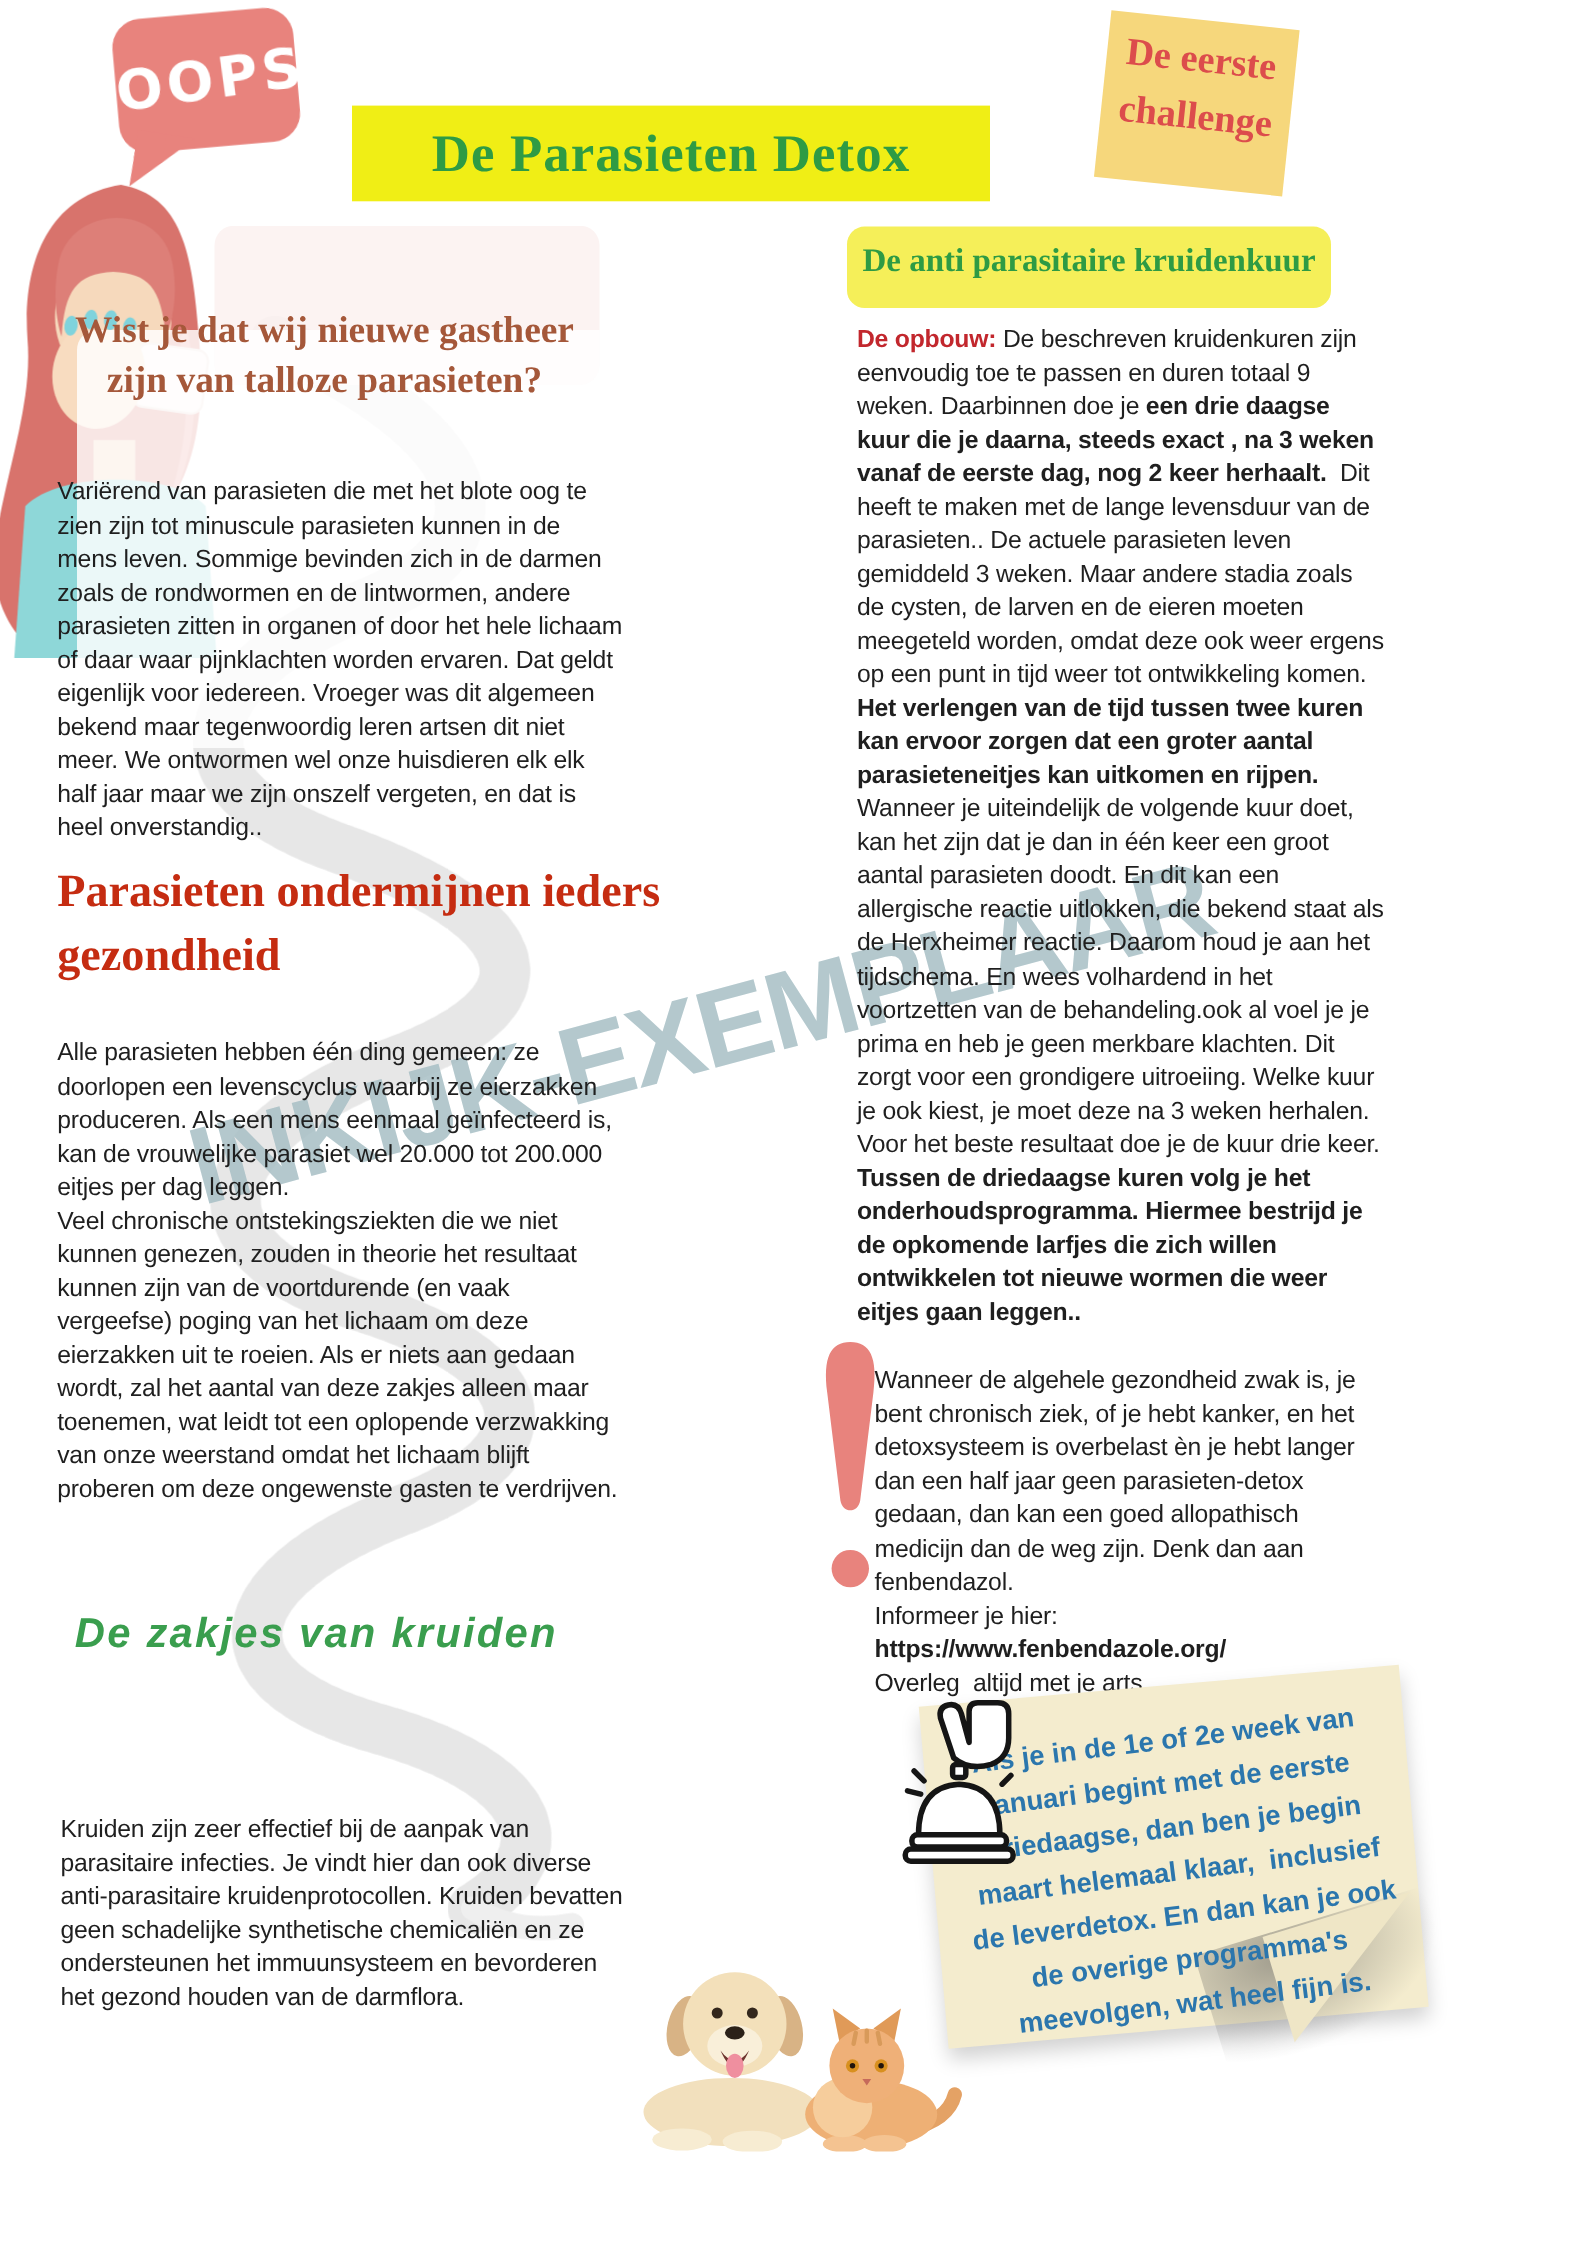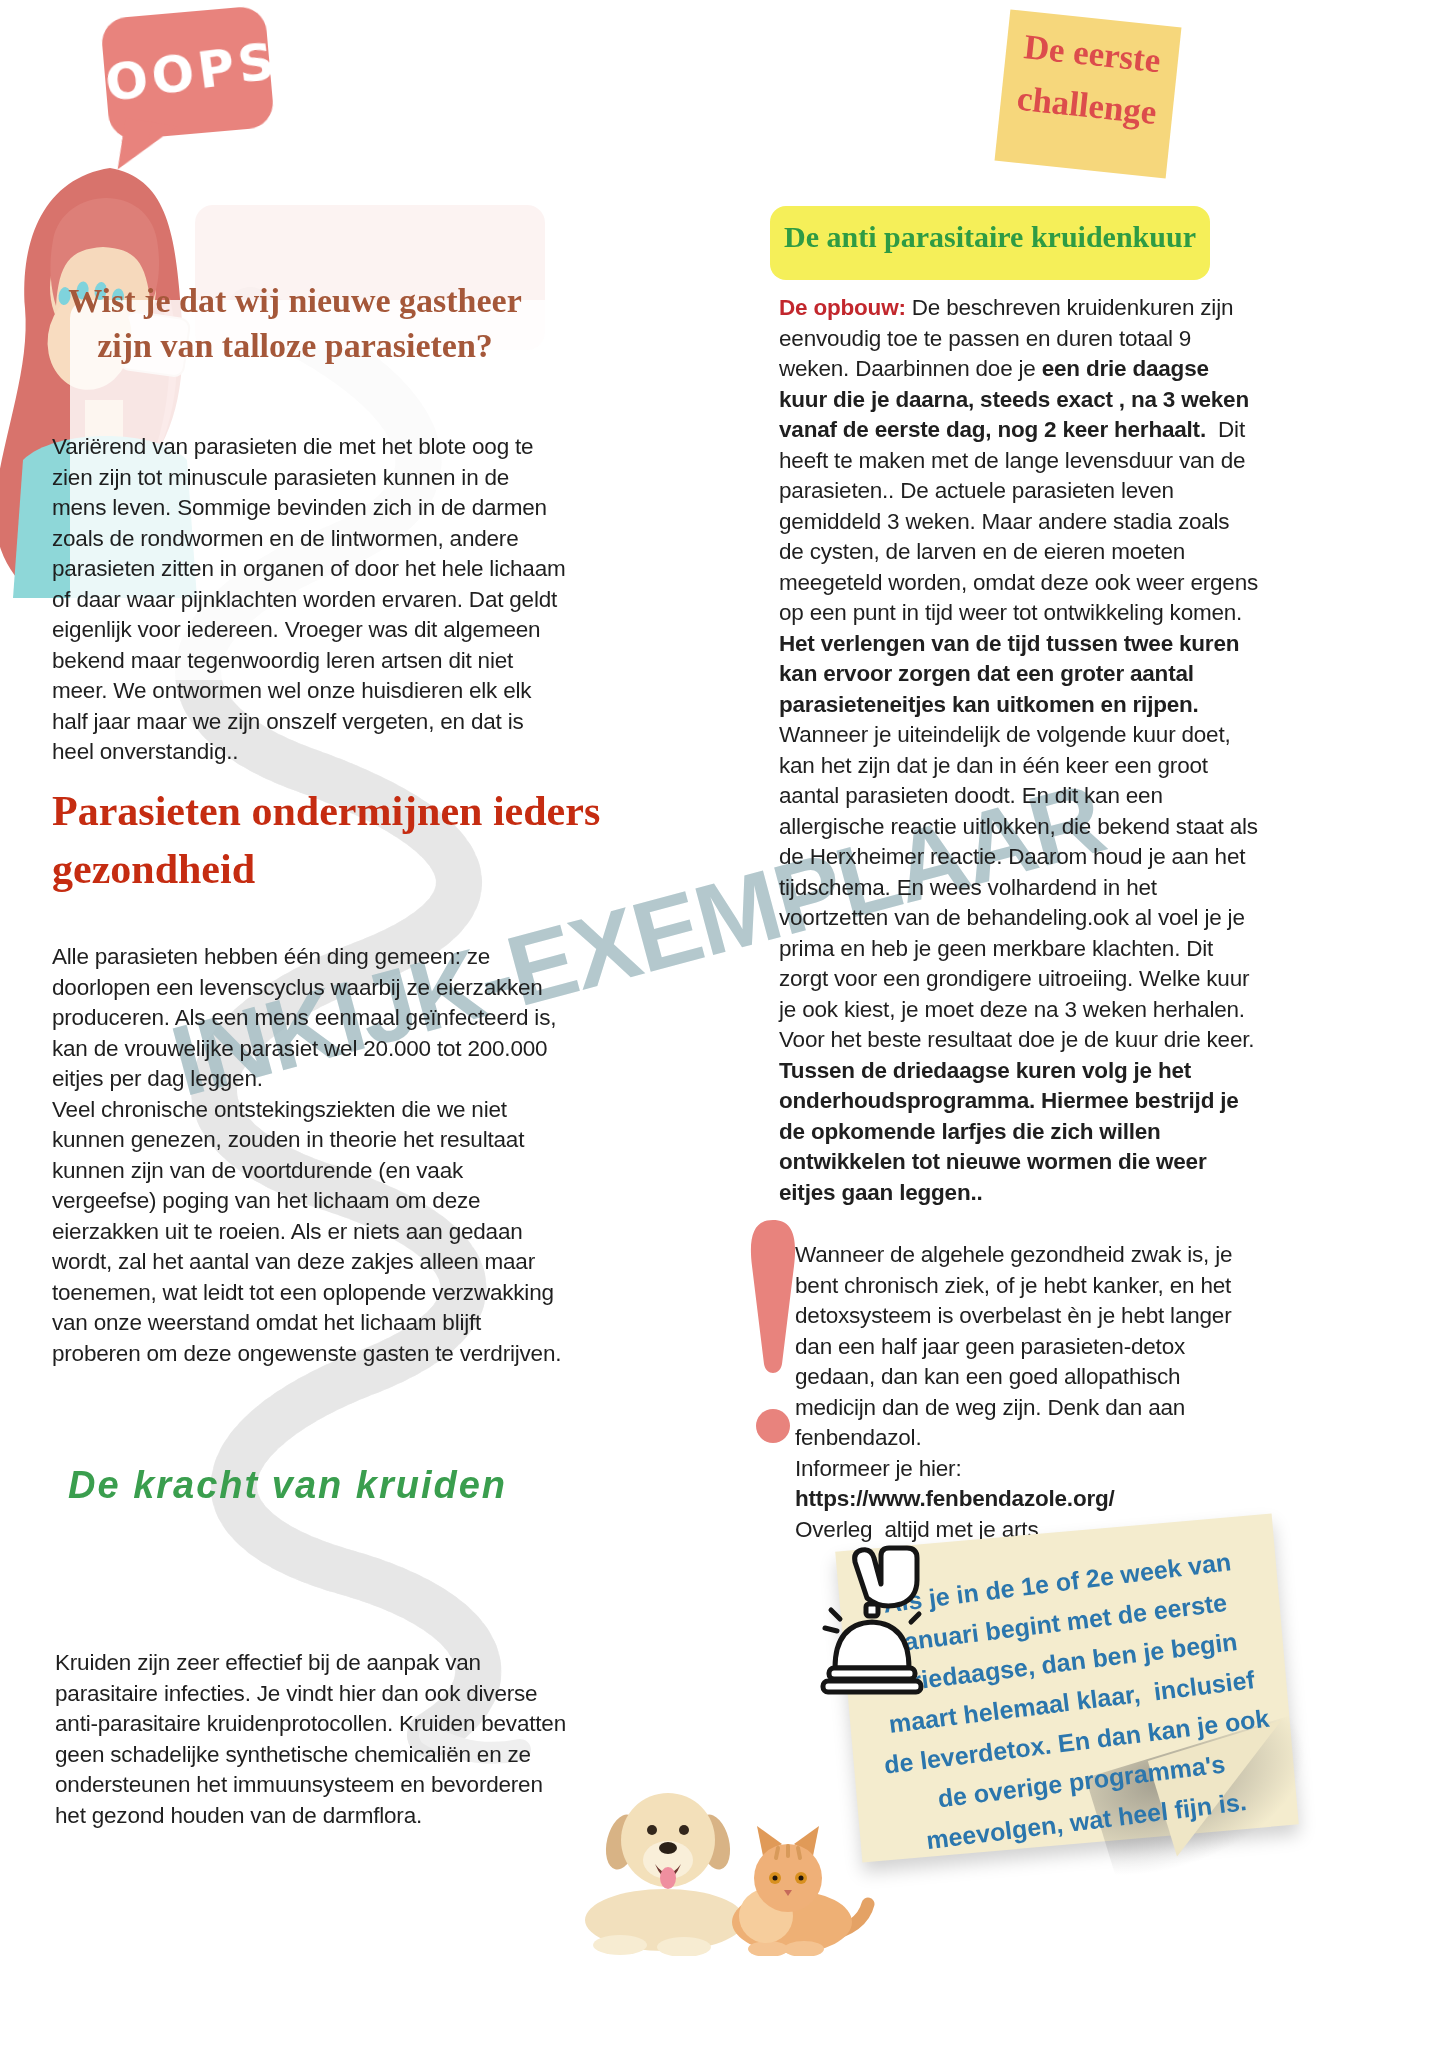--- a/index.html
+++ b/index.html
@@ -117,33 +117,36 @@
     </g>
   </svg>
 
   <div class="text-card card-h"></div>
   <div class="text-card card-p"></div>
 
   <div class="oops">
     <span class="oops-text">OOPS</span>
   </div>
 
+  <div class="title-box">
+    <span>De Parasieten Detox</span>
+  </div>
 
   <div class="challenge">
     <span>De eerste challenge</span>
   </div>
 
   <h2 class="blk pre h-brown">Wist je dat wij nieuwe gastheer
 zijn van talloze parasieten?</h2>
   <p class="blk pre body p1">Variërend van parasieten die met het blote oog te zien zijn tot minuscule parasieten kunnen in de mens leven. Sommige bevinden zich in de darmen zoals de rondwormen en de lintwormen, andere parasieten zitten in organen of door het hele lichaam of daar waar pijnklachten worden ervaren. Dat geldt eigenlijk voor iedereen. Vroeger was dit algemeen bekend maar tegenwoordig leren artsen dit niet meer. We ontwormen wel onze huisdieren elk elk half jaar maar we zijn onszelf vergeten, en dat is heel onverstandig..</p>
   <h2 class="blk pre h-red">Parasieten ondermijnen ieders
 gezondheid</h2>
   <p class="blk pre body p2">Alle parasieten hebben één ding gemeen: ze doorlopen een levenscyclus waarbij ze eierzakken produceren. Als een mens eenmaal geïnfecteerd is, kan de vrouwelijke parasiet wel 20.000 tot 200.000 eitjes per dag leggen.
 Veel chronische ontstekingsziekten die we niet kunnen genezen, zouden in theorie het resultaat kunnen zijn van de voortdurende (en vaak vergeefse) poging van het lichaam om deze eierzakken uit te roeien. Als er niets aan gedaan wordt, zal het aantal van deze zakjes alleen maar toenemen, wat leidt tot een oplopende verzwakking van onze weerstand omdat het lichaam blijft proberen om deze ongewenste gasten te verdrijven.</p>
-  <h2 class="blk h-script">De kracht van kruiden</h2>
+  <h2 class="blk h-script">De zakjes van kruiden</h2>
   <p class="blk pre body p3">Kruiden zijn zeer effectief bij de aanpak van parasitaire infecties. Je vindt hier dan ook diverse anti-parasitaire kruidenprotocollen. Kruiden bevatten geen schadelijke synthetische chemicaliën en ze ondersteunen het immuunsysteem en bevorderen het gezond houden van de darmflora.</p>
 
   <div class="rheading">
     <span>De anti parasitaire kruidenkuur</span>
   </div>
   <div class="blk pre body rbody"><span class="run-red">De opbouw:</span><span> De beschreven kruidenkuren zijn eenvoudig toe te passen en duren totaal 9 weken. Daarbinnen doe je </span><span class="run-b">een drie daagse kuur die je daarna, steeds exact , na 3 weken vanaf de eerste dag, nog 2 keer herhaalt.</span><span>  Dit heeft te maken met de lange levensduur van de parasieten.. De actuele parasieten leven gemiddeld 3 weken. Maar andere stadia zoals de cysten, de larven en de eieren moeten meegeteld worden, omdat deze ook weer ergens op een punt in tijd weer tot ontwikkeling komen.</span><br><span></span><span class="run-b">Het verlengen van de tijd tussen twee kuren kan ervoor zorgen dat een groter aantal parasieteneitjes kan uitkomen en rijpen.</span><span> Wanneer je uiteindelijk de volgende kuur doet, kan het zijn dat je dan in één keer een groot aantal parasieten doodt. En dit kan een allergische reactie uitlokken, die bekend staat als de Herxheimer reactie. Daarom houd je aan het tijdschema. En wees volhardend in het voortzetten van de behandeling.ook al voel je je prima en heb je geen merkbare klachten. Dit zorgt voor een grondigere uitroeiing. Welke kuur je ook kiest, je moet deze na 3 weken herhalen. Voor het beste resultaat doe je de kuur drie keer.</span><br><span></span><span class="run-b">Tussen de driedaagse kuren volg je het onderhoudsprogramma. Hiermee bestrijd je de opkomende larfjes die zich willen ontwikkelen tot nieuwe wormen die weer eitjes gaan leggen..</span></div>
 
   <svg class="excl" width="74" height="240" viewBox="0 0 74 240">
     <path d="M37,6 C55,6 62,20 58,52 L46,150 C44,162 30,162 28,150 L16,52 C12,20 19,6 37,6 Z" fill="#e8837d"></path>
     <circle cx="37" cy="212" r="17" fill="#e8837d"></circle>

